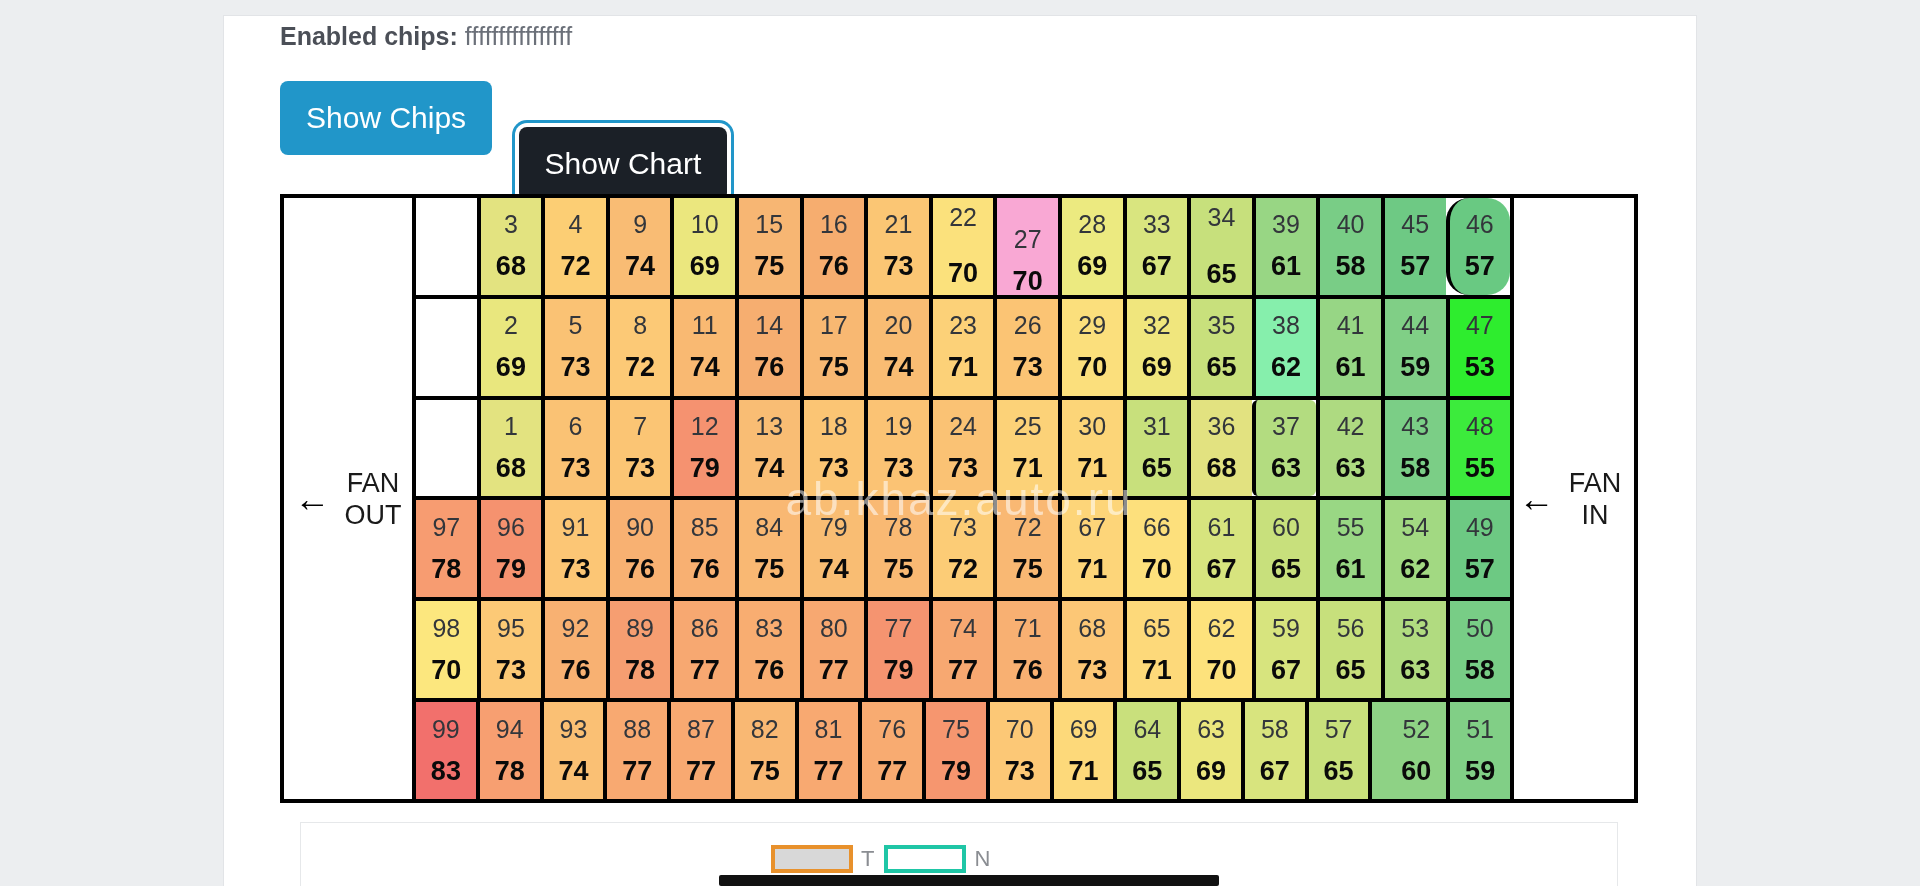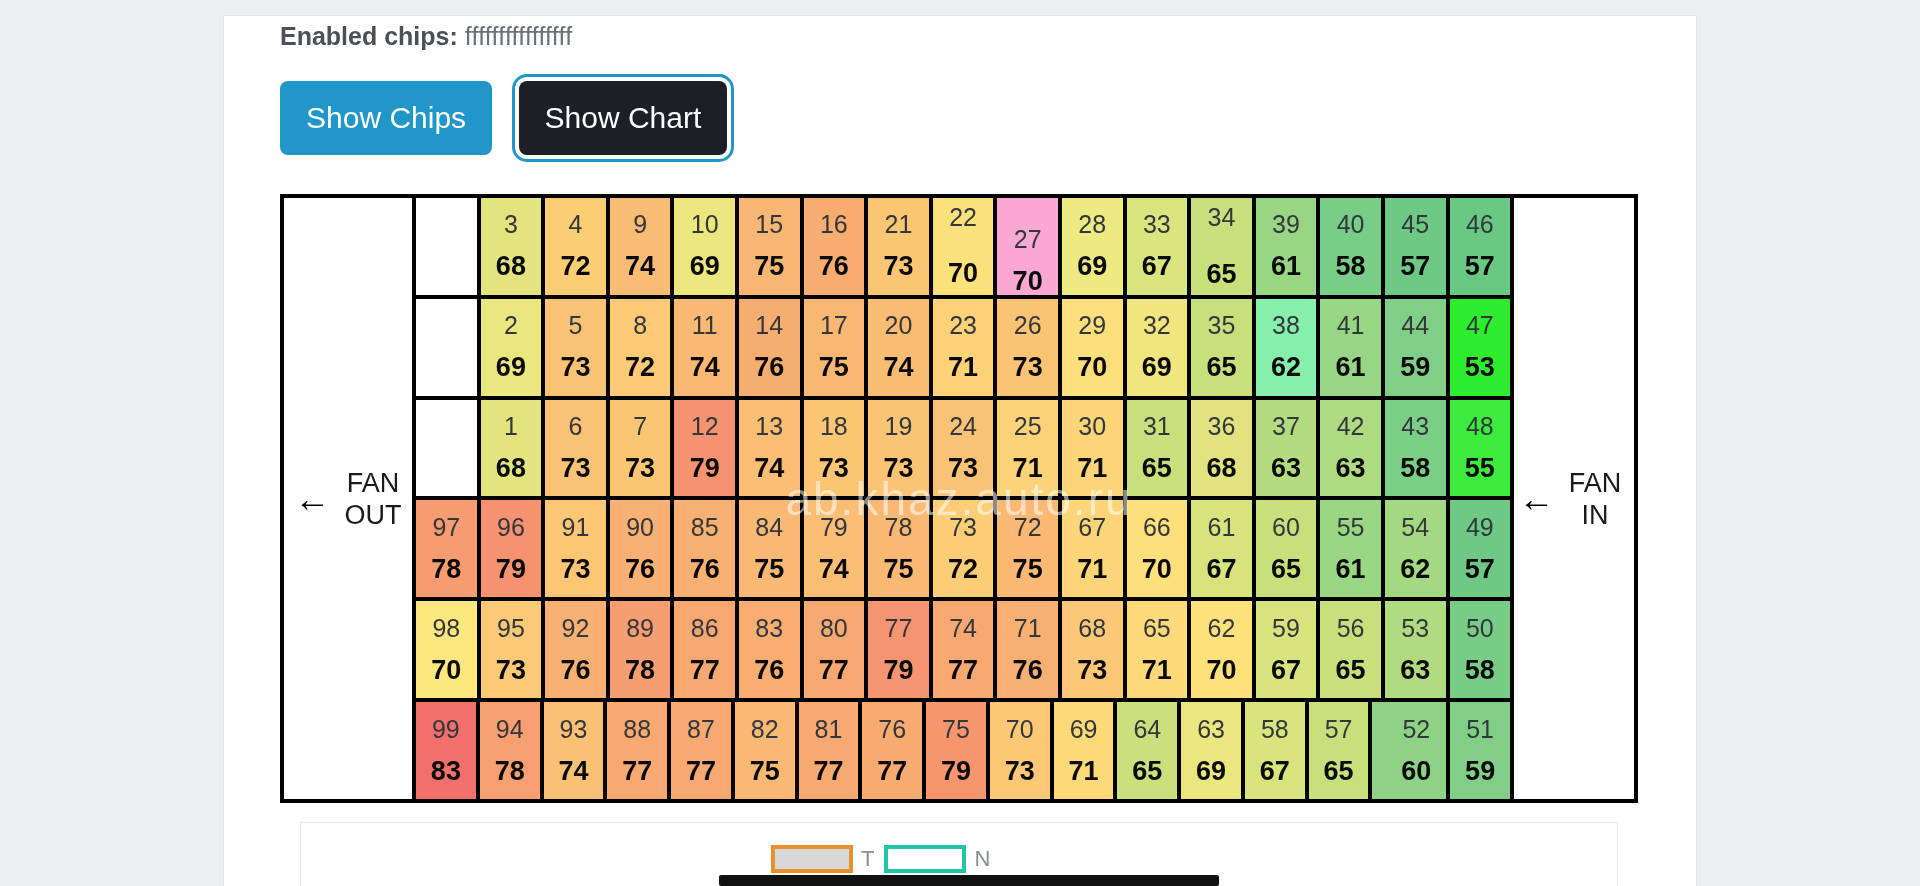--- a/index.html
+++ b/index.html
@@ -28,21 +28,21 @@
   .btn{
     display:inline-block;vertical-align:top;
     border-radius:8px;border:none;
     font-size:30px;line-height:1;
     padding:0 26px;height:74px;
     color:#ffffff;cursor:pointer;
     font-family:"Liberation Sans", sans-serif;
   }
   .btn-chips{background:#2196c9;}
   .btn-chart{background:#1b2027;margin-left:22px;
-    box-shadow:0 0 0 4px #ffffff, 0 0 0 7px #2196c9;}
+    box-shadow:0 0 0 4px #ffffff, 0 0 0 7px #2196c9;margin-top:46px;}
 
   
   .gridwrap{
     position:absolute;left:0;top:178px;
     width:1358px;height:609px;
     border:4px solid #000;
     box-sizing:border-box;
     background:#fff;
   }
   .fan{
@@ -196,21 +196,21 @@
               <div class="cval">61</div>
             </div>
             <div class="cell" style="background: rgb(121, 205, 134);">
               <div class="cid">40</div>
               <div class="cval">58</div>
             </div>
             <div class="cell" style="background: rgb(110, 201, 132);">
               <div class="cid">45</div>
               <div class="cval">57</div>
             </div>
-            <div class="cell" style="background: rgb(105, 201, 130);">
+            <div class="cell" style="background: rgb(105, 201, 130); border-radius: 23px;">
               <div class="cid">46</div>
               <div class="cval">57</div>
             </div>
           </div>
           <div class="mrow">
             <div class="cell blank" style="background: rgb(255, 255, 255);"></div>
             <div class="cell" style="background: rgb(233, 231, 126);">
               <div class="cid">2</div>
               <div class="cval">69</div>
             </div>
@@ -318,21 +318,21 @@
               <div class="cval">71</div>
             </div>
             <div class="cell" style="background: rgb(200, 224, 124);">
               <div class="cid">31</div>
               <div class="cval">65</div>
             </div>
             <div class="cell" style="background: rgb(226, 226, 128);">
               <div class="cid">36</div>
               <div class="cval">68</div>
             </div>
-            <div class="cell" style="background: rgb(179, 220, 128);">
+            <div class="cell" style="background: rgb(179, 220, 128); border-radius: 6px;">
               <div class="cid">37</div>
               <div class="cval">63</div>
             </div>
             <div class="cell" style="background: rgb(174, 218, 129);">
               <div class="cid">42</div>
               <div class="cval">63</div>
             </div>
             <div class="cell" style="background: rgb(123, 206, 134);">
               <div class="cid">43</div>
               <div class="cval">58</div>

